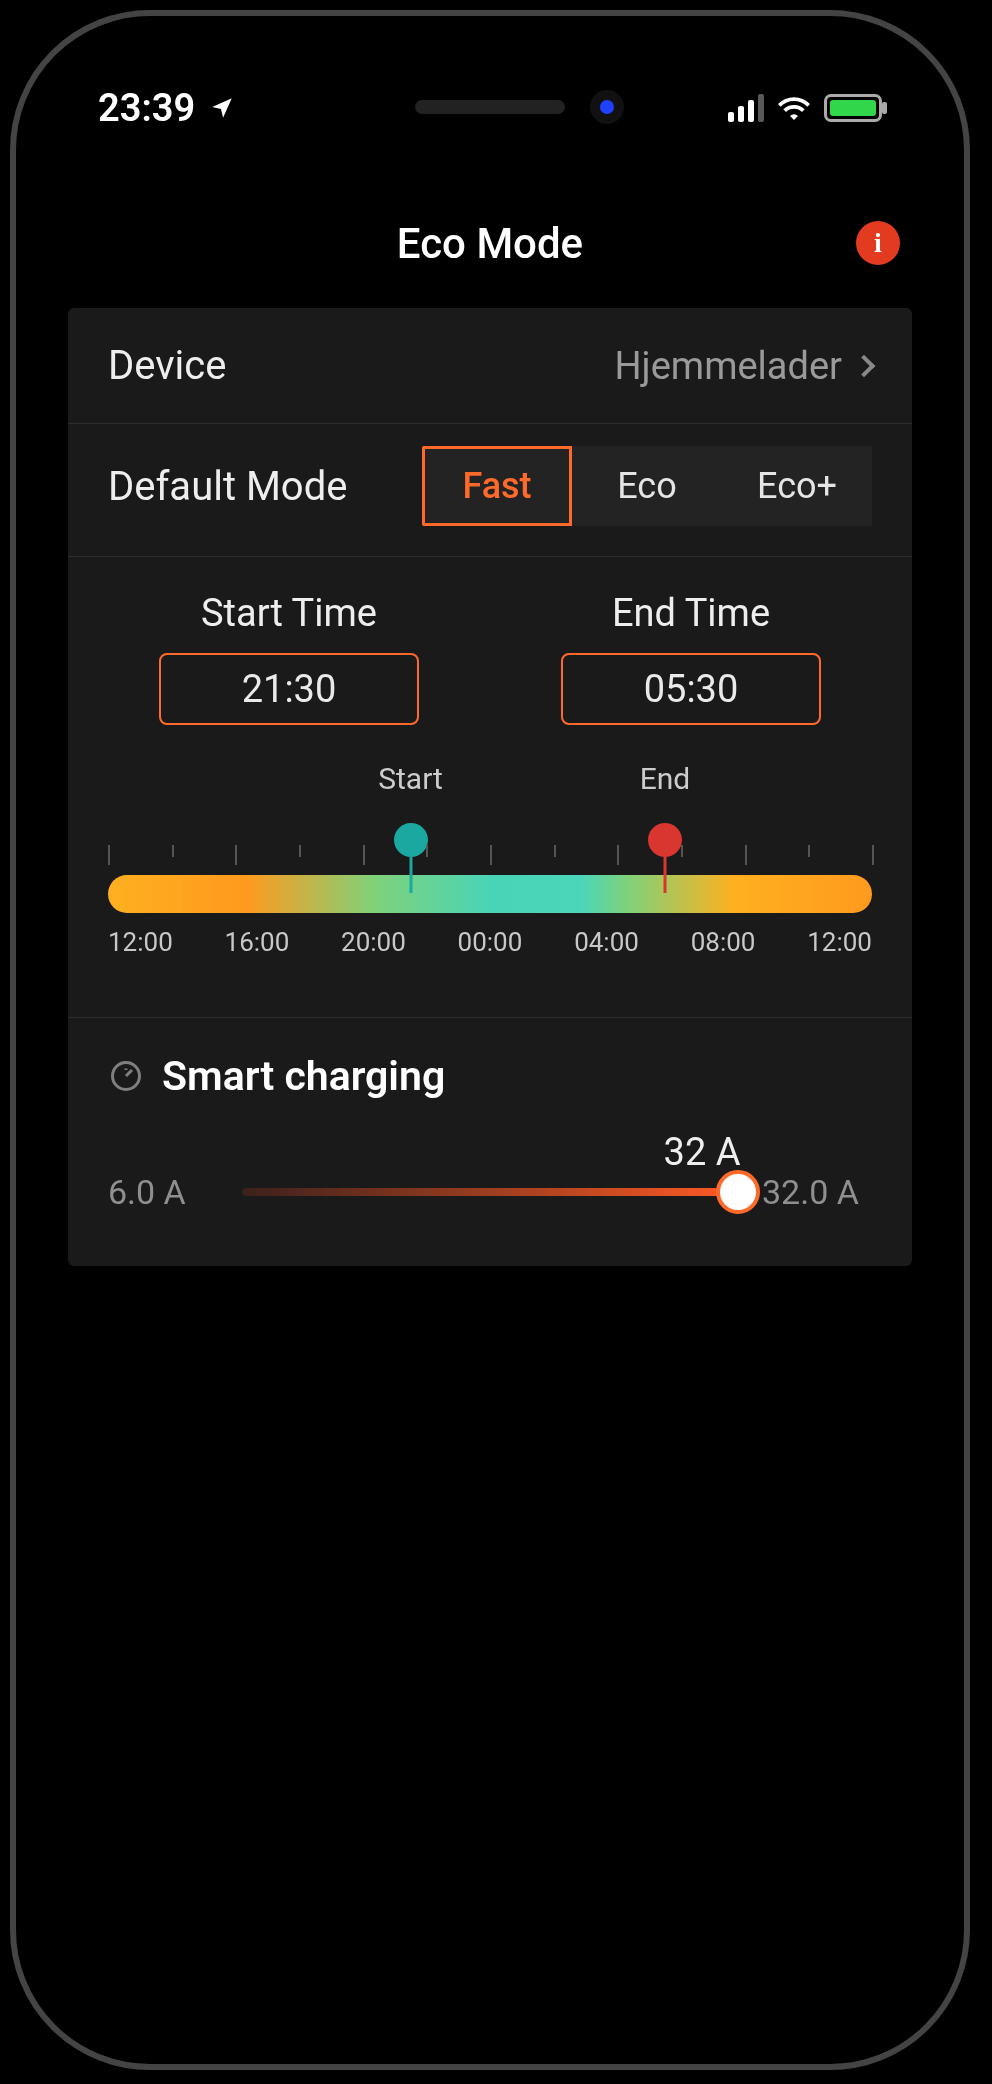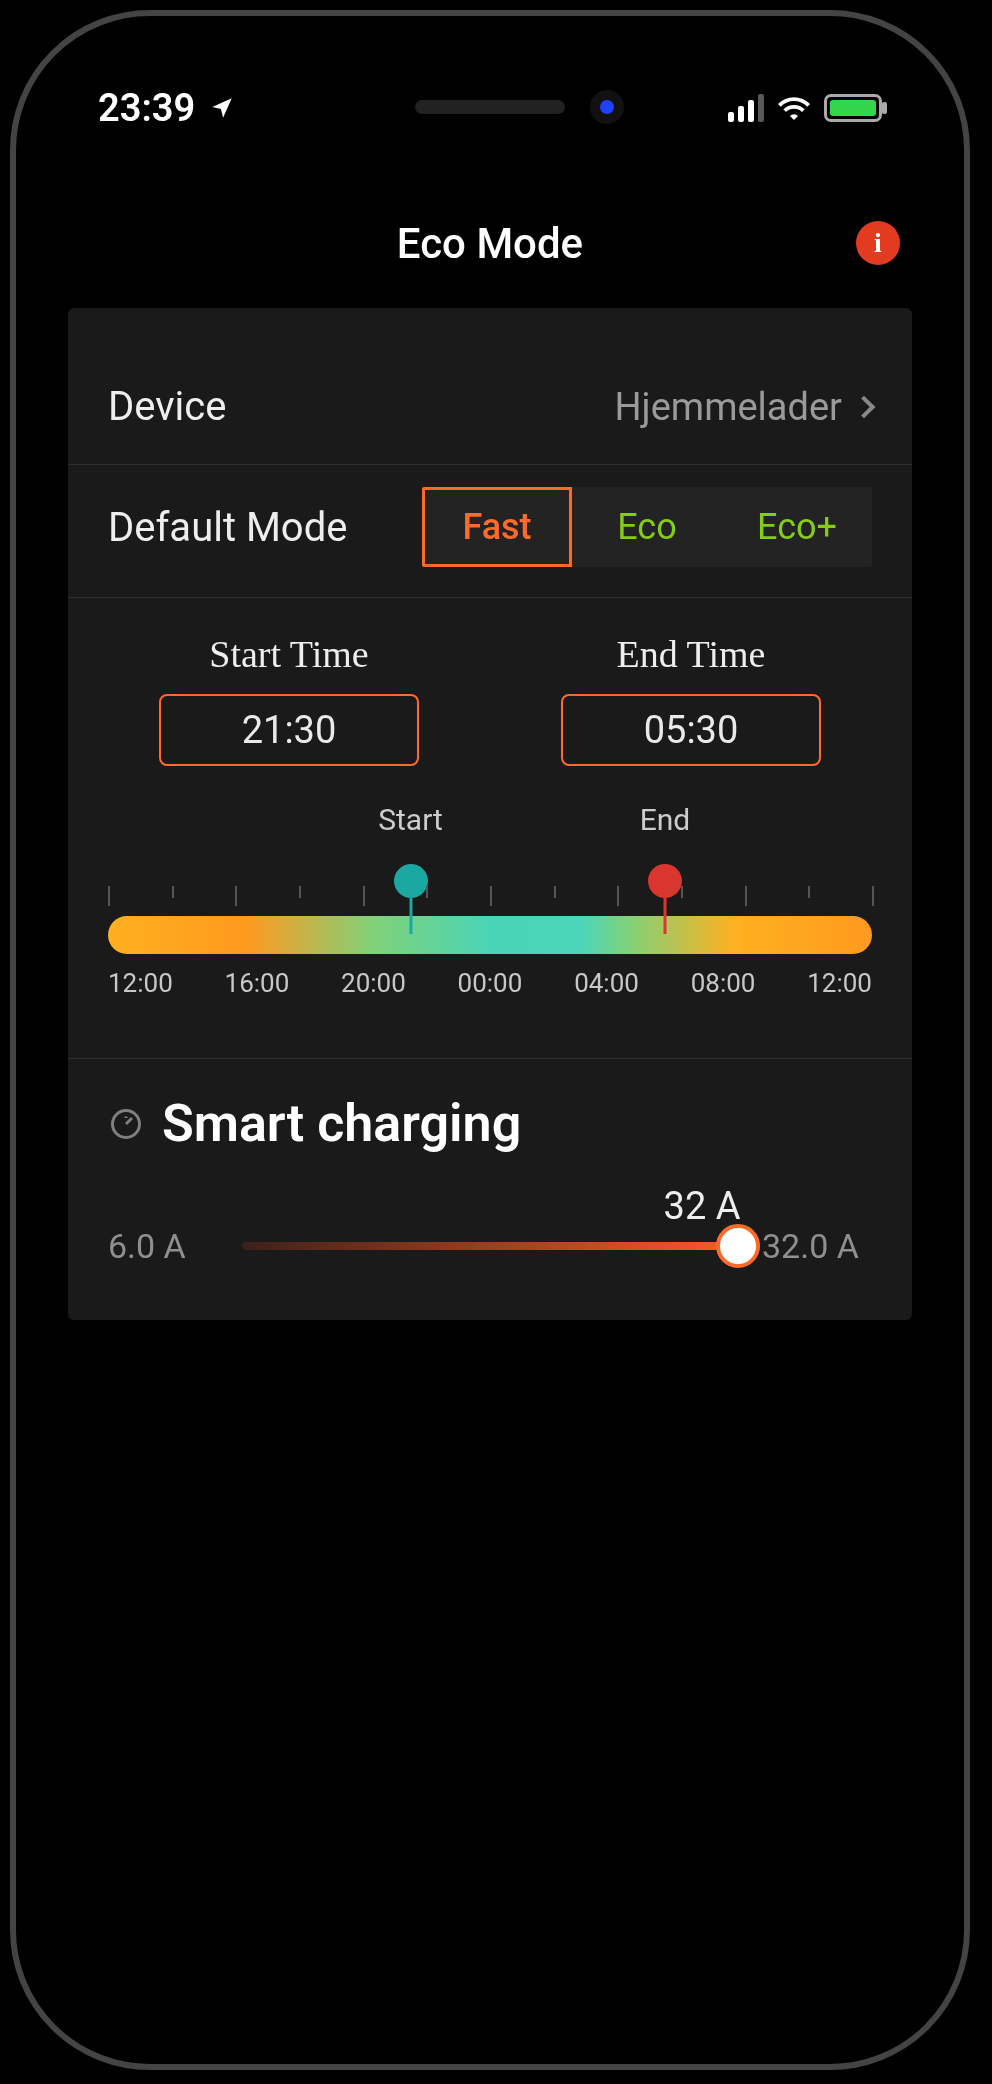--- a/index.html
+++ b/index.html
@@ -24,54 +24,54 @@
   .wifi{width:32px;height:24px;}
   .battery{width:58px;height:28px;border:3px solid #aaa;border-radius:7px;position:relative;}
   .battery::after{content:"";position:absolute;right:-8px;top:50%;transform:translateY(-50%);width:5px;height:12px;background:#aaa;border-radius:2px;}
   .battery .lvl{position:absolute;inset:3px;border-radius:3px;background:#32d64a;}
   
   .title-row{position:absolute;top:160px;left:0;right:0;height:110px;display:flex;align-items:center;justify-content:center;}
   .title-row h1{color:#fff;font-size:42px;font-weight:500;margin:0;}
   .info-btn{position:absolute;right:52px;top:50%;transform:translateY(-50%);width:44px;height:44px;border-radius:50%;background:#e23b20;color:#fff;display:flex;align-items:center;justify-content:center;font-size:28px;font-weight:700;font-family:"Times New Roman",serif;}
   
   .card{position:absolute;top:280px;left:40px;right:40px;background:#1a1a1a;border-radius:6px;}
-  .row{display:flex;align-items:center;justify-content:space-between;padding:34px 40px;color:#fff;margin-top:41px;}
+  .row{display:flex;align-items:center;justify-content:space-between;padding:34px 40px;color:#fff;}
   .row+.row,.sep{border-top:1px solid #2e2e2e;}
   .label{font-size:40px;font-weight:400;color:#eee;}
   .value{font-size:38px;color:#9a9a9a;display:flex;align-items:center;gap:14px;}
   .chev{width:16px;height:16px;border-right:4px solid #888;border-top:4px solid #888;transform:rotate(45deg);}
   
   .mode-row{display:flex;align-items:center;justify-content:space-between;padding:22px 40px 30px;}
   .modes{display:flex;align-items:center;background:#232323;border-radius:2px;overflow:hidden;}
-  .mode{min-width:150px;text-align:center;font-size:36px;padding:16px 24px;color:#84cc16;}
+  .mode{min-width:150px;text-align:center;font-size:36px;padding:16px 24px;color:#e5e5e5;}
   .mode.active{color:#ff6a2b;border:3px solid #ff6a2b;font-weight:500;}
   
   .times-wrap{padding:34px 40px 30px;}
   .time-cols{display:flex;justify-content:space-between;gap:40px;}
   .time-col{flex:1 1 50%;display:flex;flex-direction:column;align-items:center;gap:18px;}
-  .time-col .tlabel{font-size:38px;color:#eee;font-family:Liberation Serif, serif;}
+  .time-col .tlabel{font-size:38px;color:#eee;}
   .time-box{border:2px solid #ff6a2b;border-radius:8px;width:260px;height:72px;display:flex;align-items:center;justify-content:center;font-size:38px;color:#eaeaea;}
   
   .tl-wrap{position:relative;margin-top:36px;padding-bottom:30px;}
   .tl-labels-row{position:relative;height:34px;margin-bottom:6px;}
   .tl-handle-label{position:absolute;transform:translateX(-50%);font-size:30px;color:#ccc;}
   .tl-ticks{position:relative;height:26px;}
   .tl-ticks span{position:absolute;top:0;width:2px;height:20px;background:#555;}
   .tl-bar{height:38px;border-radius:20px;margin-top:4px;
     background:linear-gradient(90deg,#ffb020 0%,#ff9a1e 18%,#7fd27a 35%,#4ad4b7 50%,#4cd6b9 62%,#7fd27a 68%,#ffb020 82%,#ff9a1e 100%);}
   .tl-handle{position:absolute;top:22px;width:34px;height:34px;border-radius:50%;transform:translateX(-50%);}
   .tl-handle::after{content:"";position:absolute;left:50%;top:34px;width:3px;height:36px;background:inherit;transform:translateX(-50%);}
   .tl-handle.start{background:#1aa8a0;}
   .tl-handle.start::after{background:#1aa8a0;}
   .tl-handle.end{background:#d8362f;}
   .tl-handle.end::after{background:#d8362f;}
   .tl-xaxis{display:flex;justify-content:space-between;font-size:26px;color:#c8c8c8;margin-top:14px;}
   
   .smart{padding:34px 40px 54px;}
-  .smart-head{display:flex;align-items:center;gap:18px;font-size:52px;font-weight:600;color:#fff;margin-bottom:30px;}
+  .smart-head{display:flex;align-items:center;gap:18px;font-size:41px;font-weight:600;color:#fff;margin-bottom:30px;}
   .smart-head .ic{width:36px;height:36px;opacity:.7;}
   .slider-val{font-size:38px;color:#eee;text-align:right;margin-right:28px;margin-bottom:8px;position:relative;}
   .slider-row{display:flex;align-items:center;gap:24px;}
   .slider-end{font-size:34px;color:#8f8f8f;min-width:110px;}
   .slider{flex:1 1 auto;position:relative;height:40px;display:flex;align-items:center;}
   .slider .track{height:8px;width:100%;border-radius:4px;
     background:linear-gradient(90deg,rgba(255,70,30,.15) 0%,#ff5a24 100%);}
   .slider .thumb{position:absolute;left:100%;transform:translate(-50%,-50%);top:50%;width:44px;height:44px;border-radius:50%;background:#fff;border:4px solid #ff6a2b;}
   .val-pos{position:absolute;transform:translateX(-50%);}
 </style>

